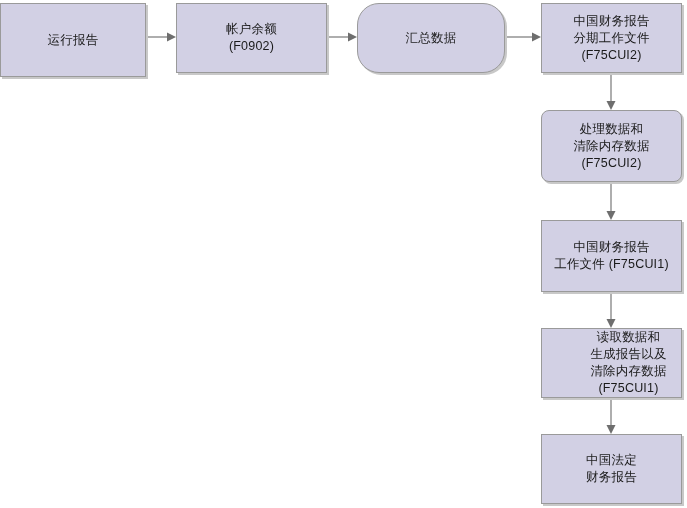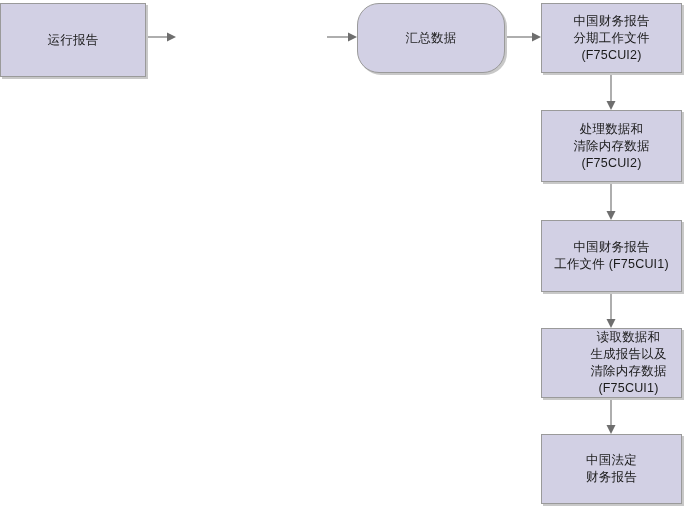--- a/index.html
+++ b/index.html
@@ -90,25 +90,27 @@
         <polygon class="edge-head" points="8,36 3.5,27 12.5,27"></polygon>
       </svg>
     </div>
     <div class="edge" style="left: 603px; top: 398px; width: 16px; height: 36px;">
       <svg width="16" height="36" viewBox="0 0 16 36">
         <line class="edge-line" x1="8" y1="0" x2="8" y2="27"></line>
         <polygon class="edge-head" points="8,36 3.5,27 12.5,27"></polygon>
       </svg>
     </div>
     <div class="node" style="left: 0px; top: 3px; width: 146px; height: 74px;"><span>运行报告</span></div>
+    <div class="node" style="left: 176px; top: 3px; width: 151px; height: 70px;"><span>帐户余额
+(F0902)</span></div>
     <div class="node" style="left: 357px; top: 3px; width: 148px; height: 70px; border-radius: 22px;"><span>汇总数据</span></div>
     <div class="node" style="left: 541px; top: 3px; width: 141px; height: 70px;"><span>中国财务报告
 分期工作文件
 (F75CUI2)</span></div>
-    <div class="node" style="left: 541px; top: 110px; width: 141px; height: 72px;"><span>处理数据和
+    <div class="node" style="left: 541px; top: 110px; width: 141px; height: 72px; border-radius: 8px;"><span>处理数据和
 清除内存数据
 (F75CUI2)</span></div>
     <div class="node" style="left: 541px; top: 220px; width: 141px; height: 72px;"><span>中国财务报告
 工作文件 (F75CUI1)</span></div>
     <div class="node" style="left: 541px; top: 328px; width: 141px; height: 70px; padding-left: 38px;"><span>读取数据和
 生成报告以及
 清除内存数据
 (F75CUI1)</span></div>
     <div class="node" style="left: 541px; top: 434px; width: 141px; height: 70px;"><span>中国法定
 财务报告</span></div>

